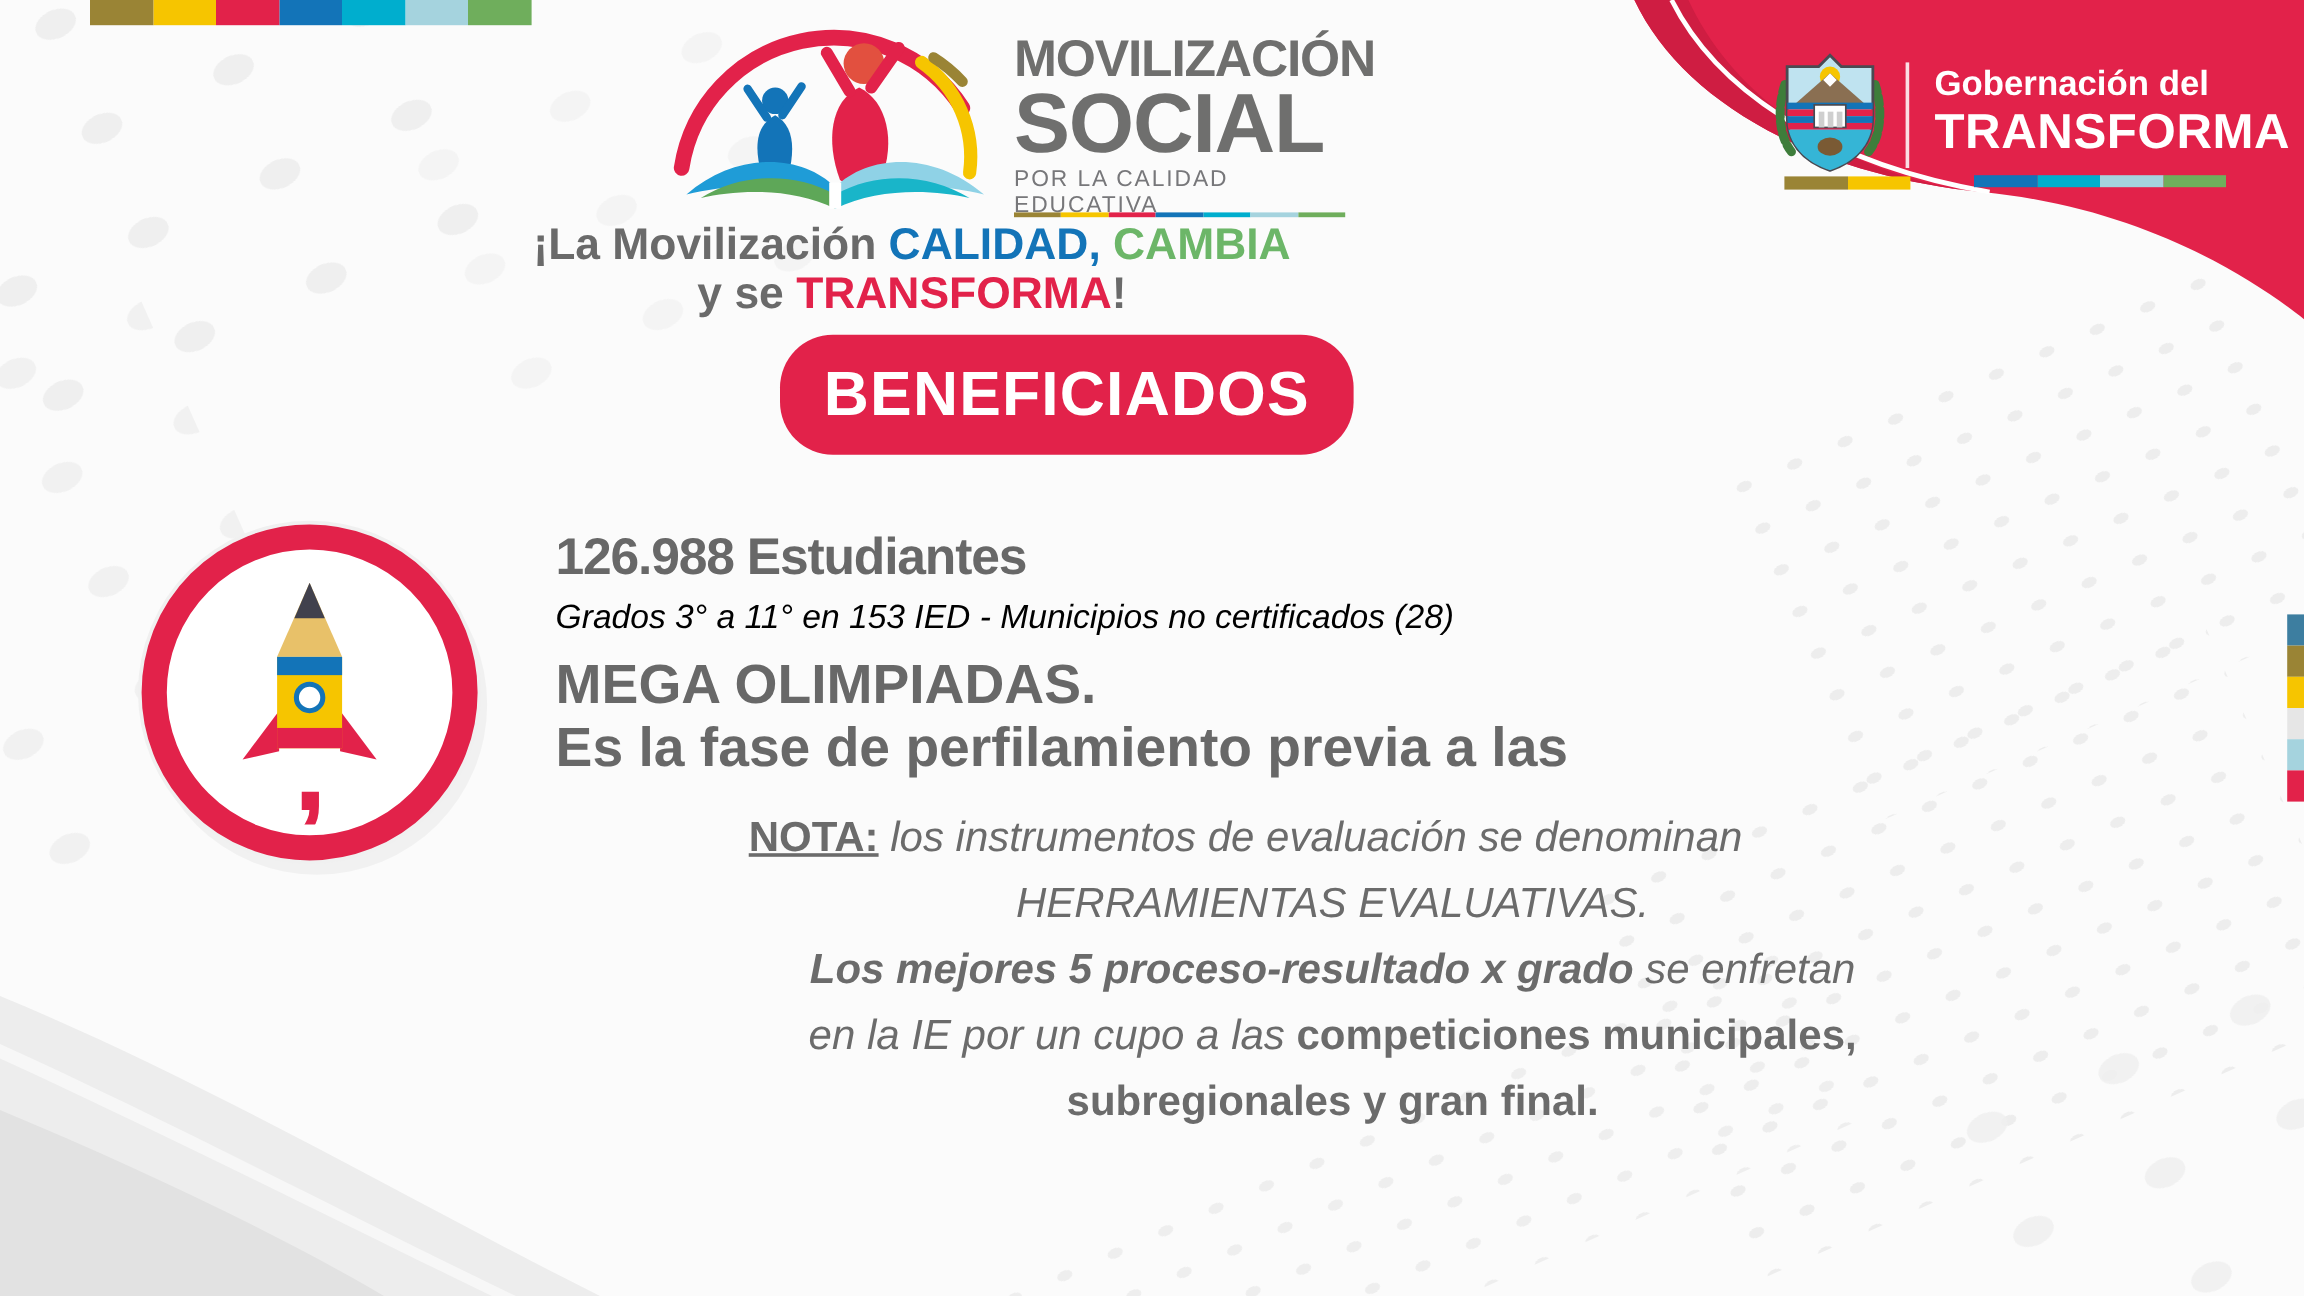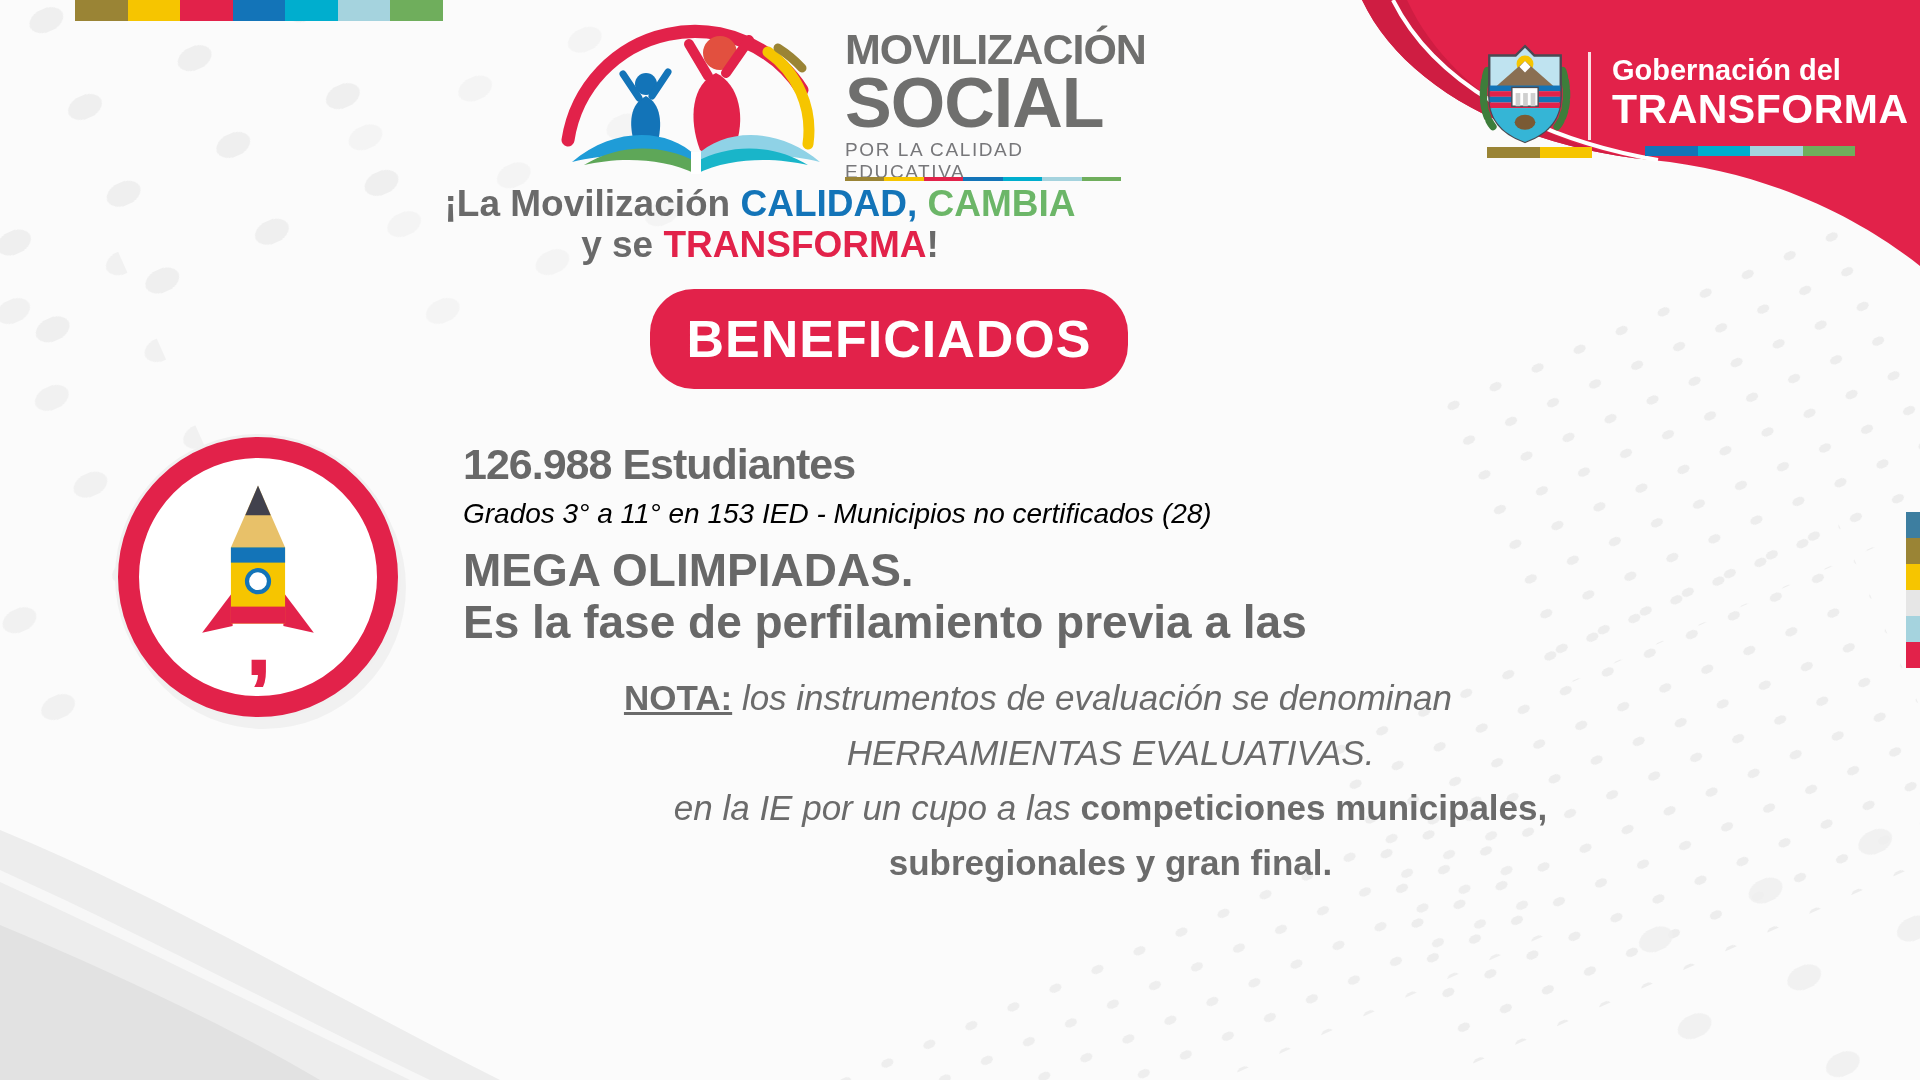--- a/index.html
+++ b/index.html
@@ -22,21 +22,21 @@
   .logo-text{position:absolute;left:845px;top:28px;width:290px;z-index:2;color:#6f6f6e;}
   .logo-t1{font-size:43px;font-weight:bold;letter-spacing:-1px;line-height:1;}
   .logo-t2{font-size:70px;font-weight:bold;letter-spacing:-1px;line-height:.92;}
   .logo-t3{font-size:19px;letter-spacing:1.6px;margin-top:4px;color:#77777a;}
   .logo-strip{position:absolute;left:845px;top:177px;width:276px;height:4px;z-index:2;}
   
   .tagline{position:absolute;left:420px;top:183px;width:680px;z-index:2;
            text-align:center;font-size:37px;font-weight:bold;line-height:41px;color:#6a6a6a;}
   .tag-blue{color:#1374B8;} .tag-green{color:#6CB668;} .tag-red{color:#E2224A;}
   
-  .pill{position:absolute;left:650px;top:289px;width:478px;height:100px;z-index:2;
+  .pill{position:absolute;left:650px;top:279px;width:478px;height:100px;z-index:2;
         background:#E2224A;border-radius:44px;display:flex;align-items:center;justify-content:center;}
   .pill span{color:#fff;font-size:52px;font-weight:bold;letter-spacing:1px;}
   
   .badge-circle{position:absolute;left:118px;top:437px;width:238px;height:238px;z-index:2;
         background:#fff;border:21px solid #E2224A;border-radius:50%;
         box-shadow:0 0 0 3px #f0f0f0, 6px 10px 0 2px rgba(0,0,0,0.04);}
   .badge-circle svg{position:absolute;left:50%;top:50%;transform:translate(-50%,-50%);}
   
   .content{position:absolute;left:463px;top:443px;width:1150px;z-index:2;}
   .headline{font-size:43px;font-weight:bold;letter-spacing:-1px;color:#686868;line-height:1;}
@@ -202,20 +202,21 @@
   <div class="content">
     <div class="headline">126.988 Estudiantes</div>
     <div class="subheadline">Grados 3° a 11° en 153 IED - Municipios no certificados (28)</div>
     <div class="phase">
       <div>MEGA OLIMPIADAS.</div>
       <div>Es la fase de perfilamiento previa a las</div>
     </div>
     <div class="nota">
       <div><span class="nota-label">NOTA:</span><span class="ital"> los instrumentos de evaluación se denominan</span></div>
       <div class="nota-cont ital">HERRAMIENTAS EVALUATIVAS.</div>
+      <div class="nota-cont"><span class="bold-ital">Los mejores 5 proceso-resultado x grado</span><span class="ital"> se enfretan</span></div>
       <div class="nota-cont"><span class="ital">en la IE por un cupo a las </span><span class="boldup">competiciones municipales,</span></div>
       <div class="nota-cont boldup">subregionales y gran final.</div>
     </div>
   </div>
 
   <div class="edge-squares">
       <div style="background: rgb(61, 126, 160);"></div>
       <div style="background: rgb(154, 132, 53);"></div>
       <div style="background: rgb(246, 197, 0);"></div>
       <div style="background: rgb(230, 230, 230);"></div>

